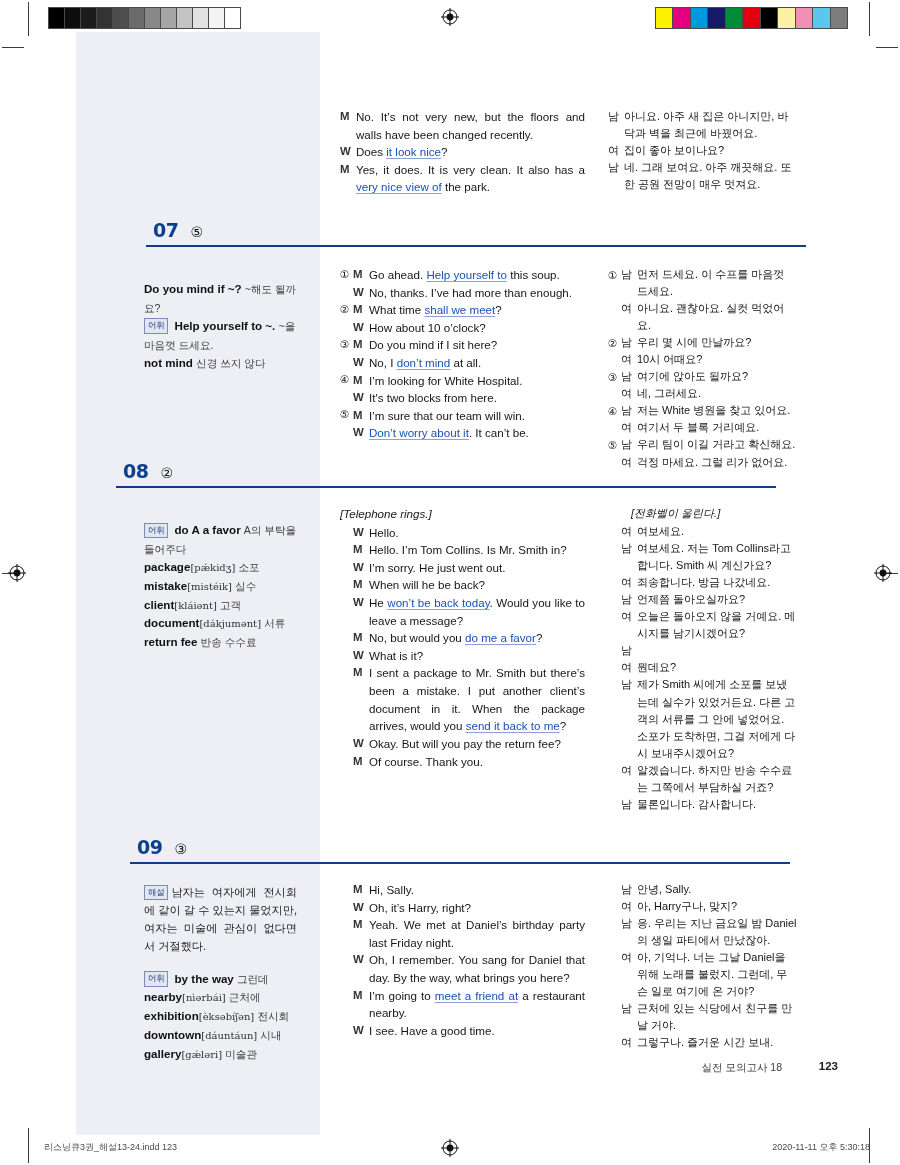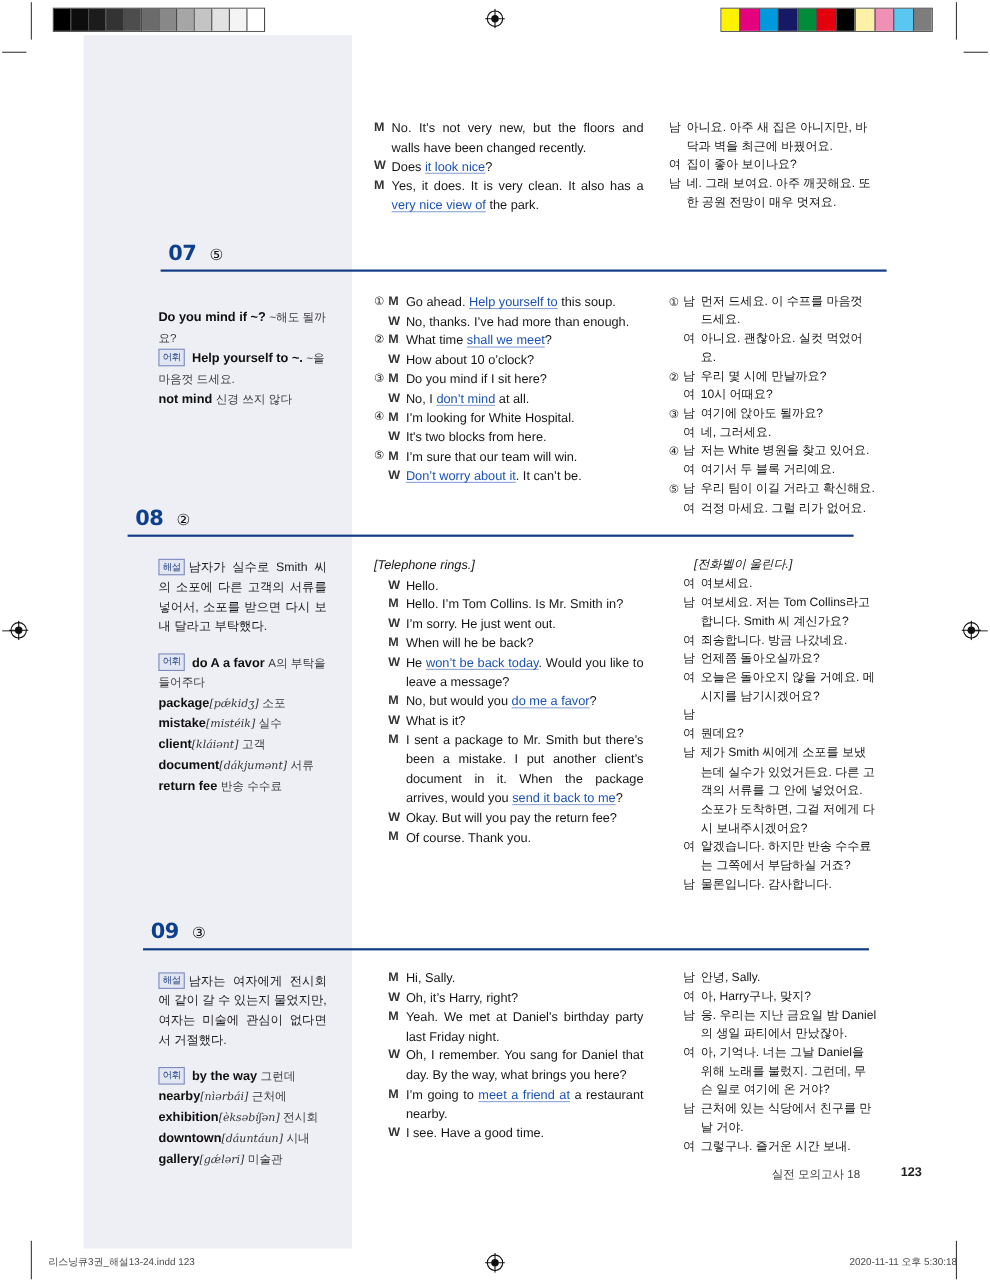--- a/index.html
+++ b/index.html
@@ -94,21 +94,21 @@
     line-height: 1;
     padding: 2px 3px 3px 3px;
     vertical-align: 1.5px;
     margin-right: 3px;
     letter-spacing: -0.3px;
   }
   .note p { margin: 0; text-align: justify; }
   .note .vocab { margin-top: 14px; }
   .note .vocab .ventry { display: block; }
   .vword { font-weight: bold; font-size: 11.6px; color: #101010; }
-  .vipa  { font-size: 10px; color: #333; font-family: "DejaVu Serif", serif; font-style: italic; }
+  .vipa  { font-size: 10px; color: #333; font-family: "DejaVu Serif", serif; }
   .vkor  { font-size: 10.6px; color: #3b3b3b; }
 
   
   .dlg {
     position: absolute;
     font-size: 11.6px;
     line-height: 1.52;
   }
   .dlg .stage {
     font-style: italic;
@@ -398,21 +398,20 @@
     </div>
 
   <div class="block" style="left:116px; top:462px; width:660px;">
     <div class="qhead">
       <span class="qnum">08</span>
       <span class="qans">②</span>
     </div>
     <div class="qrule" style="width:660px;"></div>
   </div>
   <div class="note" style="position:absolute; left:130px; top:507px; width:185px;" id="note-1">
-      <p><span class="tag">해설</span>남자가 실수로 Smith 씨의 소포에 다른 고객의 서류를 넣어서, 소포를 받으면 다시 보내 달라고 부탁했다.</p>
       <div class="vocab">
         <span class="ventry"><span class="tag">어휘</span> <span class="vword">do A a favor</span> <span class="vkor">A의 부탁을 들어주다</span></span>
         <span class="ventry"><span class="vword">package</span><span class="vipa">[pǽkidʒ]</span> <span class="vkor">소포</span></span>
         <span class="ventry"><span class="vword">mistake</span><span class="vipa">[mistéik]</span> <span class="vkor">실수</span></span>
         <span class="ventry"><span class="vword">client</span><span class="vipa">[kláiənt]</span> <span class="vkor">고객</span></span>
         <span class="ventry"><span class="vword">document</span><span class="vipa">[dákjumənt]</span> <span class="vkor">서류</span></span>
         <span class="ventry"><span class="vword">return fee</span> <span class="vkor">반송 수수료</span></span>
       </div>
     </div>
   <div class="dlg" style="left:340px; top:505px; width:245px;" id="dlg-en-1">

